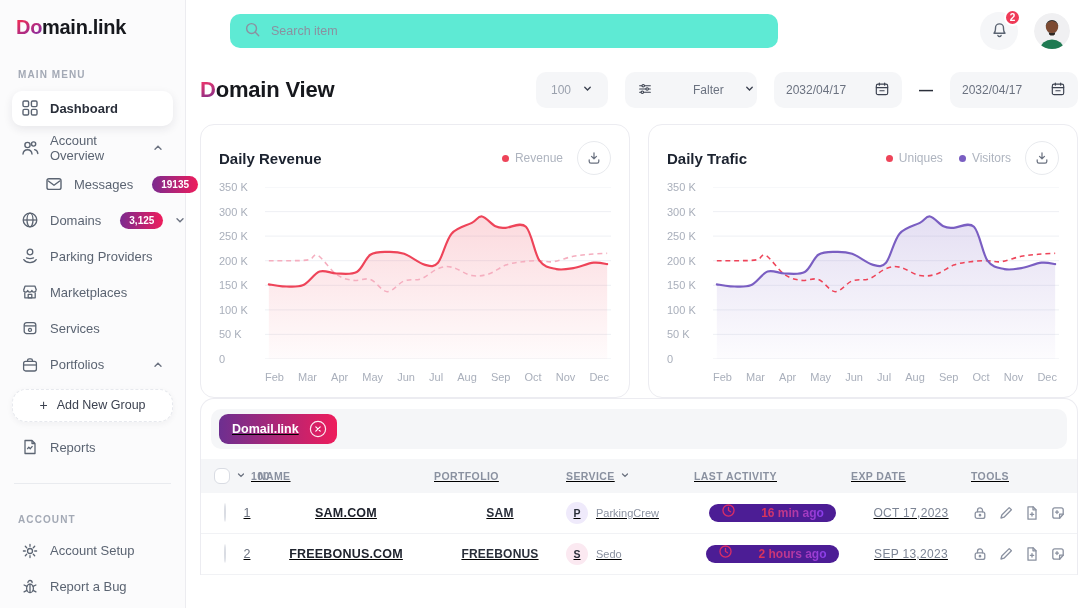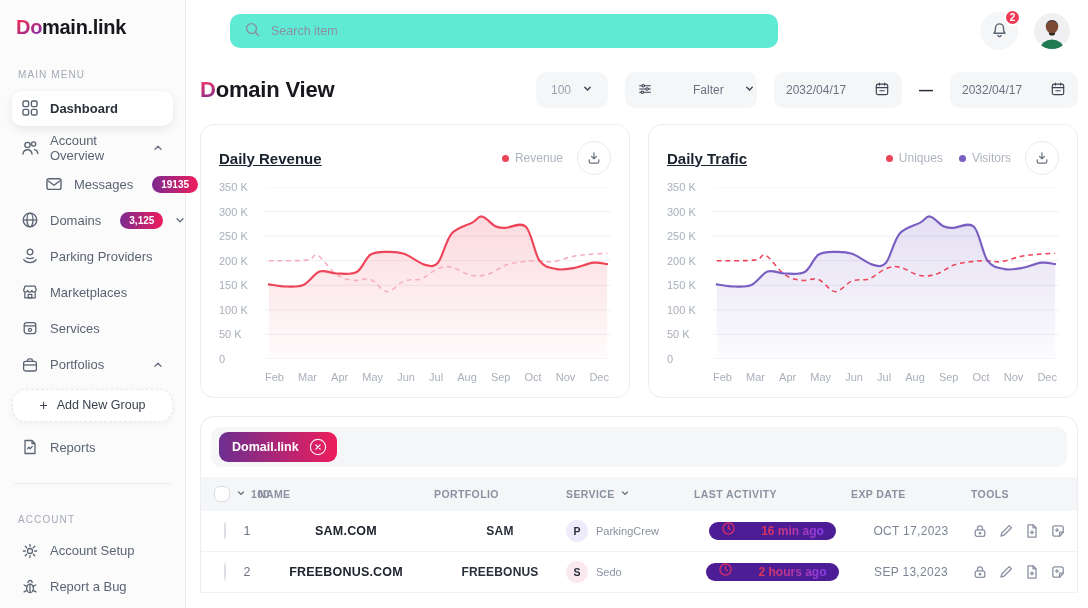--- a/index.html
+++ b/index.html
@@ -6,21 +6,21 @@
   html,body{width:1088px;height:608px;overflow:hidden;background:#fff;
     font-family:"Liberation Sans",sans-serif;-webkit-font-smoothing:antialiased;}
   .app{display:flex;width:1088px;height:608px;background:#fff;}
 
   
   .sidebar{width:186px;min-width:186px;background:#fbfbfc;border-right:1px solid #ececf0;
     padding:0 12px;display:flex;flex-direction:column;}
   .logo{margin:16px 4px 0;font-size:20px;font-weight:800;color:#16181d;letter-spacing:-.3px;}
   .logo-grad{background:linear-gradient(150deg,#ef2d56 15%,#8a2b9e 85%);
     -webkit-background-clip:text;background-clip:text;color:transparent;}
-  .menu-label{margin:30px 6px 11px;font-size:10px;color:#a3a9b5;letter-spacing:1.1px;font-weight:400;}
+  .menu-label{margin:30px 6px 11px;font-size:10px;color:#a3a9b5;letter-spacing:1.1px;font-weight:700;}
   .side-item{display:flex;align-items:center;gap:11px;height:30px;margin-bottom:7px;
     padding:0 9px;color:#5b6472;font-size:13px;cursor:pointer;border-radius:10px;}
   .side-item.active{background:#fff;box-shadow:0 3px 10px rgba(30,35,60,.09);height:36px;
     font-weight:600;color:#2a2f3a;}
   .side-item.indent{margin-left:24px;}
   .si-icon{display:flex;color:#5b6472;}
   .badge{background:linear-gradient(90deg,#7b2a8f,#ee1d5c);color:#fff;font-size:10px;
     font-weight:700;padding:3px 9px;border-radius:10px;margin-left:8px;}
   .trail{margin-left:auto;display:flex;color:#6b7280;}
   .add-group{height:34px;background:#fff;border:1px dashed #e7e9ee;border-radius:14px;
@@ -56,36 +56,36 @@
   .filter{width:132px;padding:0 12px;gap:20px;}
   .filter .flabel{flex:1;color:#6b7280;}
   .vline{width:1px;height:16px;background:#e2e4ea;}
   .date{width:128px;padding:0 12px;justify-content:space-between;color:#6b7280;}
   .dash-sep{color:#2a2f3a;font-weight:700;font-size:14px;}
 
   
   .charts{display:grid;grid-template-columns:1fr 1fr;gap:18px;}
   .chart-card{border:1px solid #ececf1;border-radius:14px;padding:16px 18px 12px;height:274px;background:#fff;}
   .chart-head{display:flex;align-items:center;margin-bottom:12px;}
-  .chart-title{font-size:15px;font-weight:700;color:#1c2330;text-decoration:underline;}
+  .chart-title{font-size:15px;font-weight:700;color:#1c2330;}
   .legend{display:flex;gap:16px;margin-left:auto;margin-right:14px;}
   .legend-item{display:flex;align-items:center;gap:6px;font-size:12px;color:#aeb4bf;}
   .legend-dot{width:7px;height:7px;border-radius:50%;}
   .dl-btn{width:34px;height:34px;border:1px solid #e8eaee;border-radius:50%;display:flex;
     align-items:center;justify-content:center;color:#6b7280;background:#fff;cursor:pointer;}
   .chart-body{display:flex;gap:6px;}
   .ylabels{width:40px;position:relative;height:172px;font-size:11px;color:#a9afbb;}
   .ylabels div{position:absolute;left:0;transform:translateY(-50%);}
   .plot{flex:1;position:relative;height:172px;}
   .plot svg{position:absolute;inset:0;width:100%;height:100%;}
   .months{display:flex;justify-content:space-between;margin:12px 2px 0 46px;font-size:11px;color:#a9afbb;}
 
   
-  .table-card{margin-top:18px;border:1px solid #ececf1;border-bottom:none;border-radius:14px 14px 0 0;
-    overflow:hidden;background:#fff;}
+  .table-card{border:1px solid #ececf1;border-bottom:none;border-radius:14px 14px 0 0;
+    overflow:hidden;background:#fff;text-decoration:underline;}
   .chip-bar{margin:10px;background:#f5f6f8;border-radius:10px;padding:5px 8px;display:flex;}
   .chip{background:linear-gradient(90deg,#6d2f90,#ee1d5c);border-radius:9px;height:30px;display:flex;
     align-items:center;gap:9px;padding:0 9px 0 13px;color:#fff;font-size:12.5px;font-weight:700;cursor:pointer;}
   .chip-x{display:flex;cursor:pointer;}
   .trow{display:grid;grid-template-columns:22px 22px 176px 132px 128px 157px 120px 1fr;
     align-items:center;padding:0 13px;}
   .thead{background:#f5f6f8;height:34px;font-size:10.5px;font-weight:700;color:#8a91a0;letter-spacing:.4px;}
   .th{display:flex;align-items:center;gap:5px;}
   .tbody-row{height:41px;border-bottom:1px solid #f1f2f5;}
   .cb{width:16px;height:16px;border:1.5px solid #d9dce3;border-radius:6px;background:#fff;cursor:pointer;}

